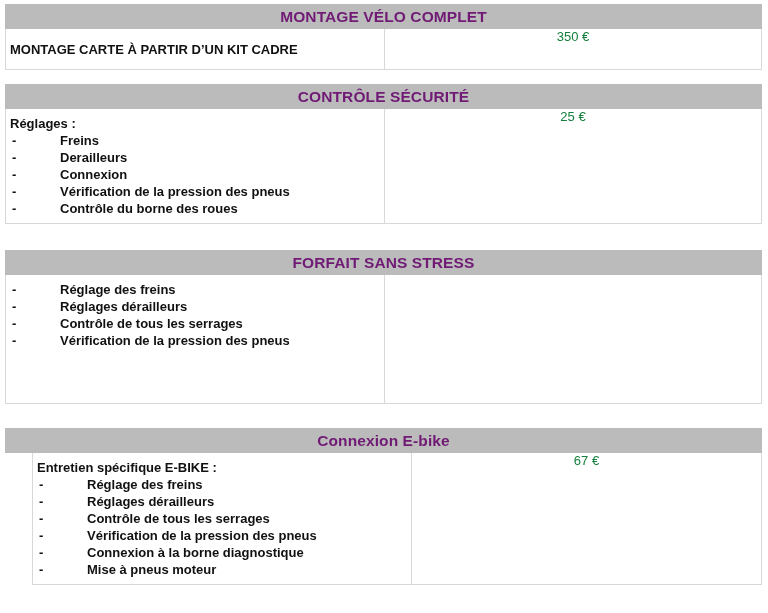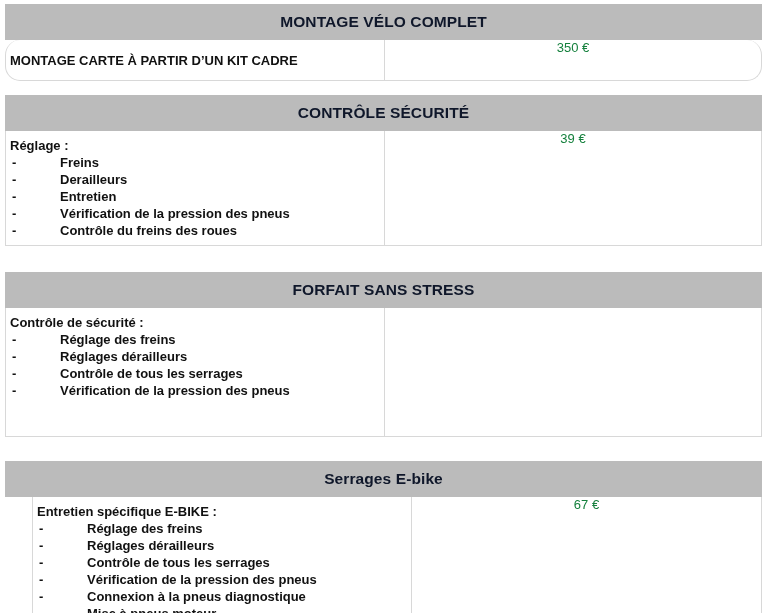--- a/index.html
+++ b/index.html
@@ -17,37 +17,37 @@
   .wrap {
     margin: 4px 6px 0 5px;
   }
   .svc { margin-top: 14px; }
   .svc.s1 { margin-top: 0; }
   .svc.s3 { margin-top: 26px; border-radius: 16px; }
   .svc.s4 { margin-top: 24px; }
 
   .hdr {
     background: var(--header-bg, #bbbbbb);
-    height: 36px;
+    height: 25px;
     display: flex;
     align-items: center;
     justify-content: center;
     font-weight: bold;
     font-size: 15.5px;
     letter-spacing: 0.1px;
-    color: #0f172a;
+    color: #701a75;
   }
   .row {
     display: flex;
     background: #ffffff;
     border: 1px solid var(--border-color, #d8d8d8);
     border-top: none;
     box-sizing: border-box;
   }
-  .s1 .row { min-height: 41px; border-radius: 15px; }
+  .s1 .row { min-height: 41px; }
   .s2 .row { min-height: 110px; }
   .s3 .row { min-height: 129px; }
   .s4 .row { min-height: 128px; margin-left: 27px; }
 
   .cell { box-sizing: border-box; }
   .cell.desc {
     width: 379px;
     flex: 0 0 379px;
     padding: 6px 8px 6px 4px;
     border-right: 1px solid var(--border-color, #d0d0d0);
@@ -97,55 +97,54 @@
       </div>
     </div>
   </section>
 
   <section class="svc s2">
     <div class="hdr">
       <span>CONTRÔLE SÉCURITÉ</span>
     </div>
     <div class="row">
       <div class="cell desc">
-        <div class="lead">Réglage :</div>
+        <div class="lead">Réglages :</div>
         <div class="li">
           <span class="dash">-</span>
           <span class="li-text">Freins</span>
         </div>
         <div class="li">
           <span class="dash">-</span>
           <span class="li-text">Derailleurs</span>
         </div>
         <div class="li">
           <span class="dash">-</span>
-          <span class="li-text">Entretien</span>
+          <span class="li-text">Connexion</span>
         </div>
         <div class="li">
           <span class="dash">-</span>
           <span class="li-text">Vérification de la pression des pneus</span>
         </div>
         <div class="li">
           <span class="dash">-</span>
-          <span class="li-text">Contrôle du freins des roues</span>
+          <span class="li-text">Contrôle du borne des roues</span>
         </div>
       </div>
       <div class="cell price">
-        <span>39 €</span>
+        <span>25 €</span>
       </div>
     </div>
   </section>
 
   <section class="svc s3">
     <div class="hdr">
       <span>FORFAIT SANS STRESS</span>
     </div>
     <div class="row">
       <div class="cell desc">
-        <div class="lead">Contrôle de sécurité :</div>
         <div class="li">
           <span class="dash">-</span>
           <span class="li-text">Réglage des freins</span>
         </div>
         <div class="li">
           <span class="dash">-</span>
           <span class="li-text">Réglages dérailleurs</span>
         </div>
         <div class="li">
           <span class="dash">-</span>
@@ -154,21 +153,21 @@
         <div class="li">
           <span class="dash">-</span>
           <span class="li-text">Vérification de la pression des pneus</span>
         </div>
       </div>
     </div>
   </section>
 
   <section class="svc s4">
     <div class="hdr">
-      <span>Serrages E-bike</span>
+      <span>Connexion E-bike</span>
     </div>
     <div class="row">
       <div class="cell desc">
         <div class="lead">Entretien spécifique E-BIKE :</div>
         <div class="li">
           <span class="dash">-</span>
           <span class="li-text">Réglage des freins</span>
         </div>
         <div class="li">
           <span class="dash">-</span>
@@ -177,21 +176,21 @@
         <div class="li">
           <span class="dash">-</span>
           <span class="li-text">Contrôle de tous les serrages</span>
         </div>
         <div class="li">
           <span class="dash">-</span>
           <span class="li-text">Vérification de la pression des pneus</span>
         </div>
         <div class="li">
           <span class="dash">-</span>
-          <span class="li-text">Connexion à la pneus diagnostique</span>
+          <span class="li-text">Connexion à la borne diagnostique</span>
         </div>
         <div class="li">
           <span class="dash">-</span>
           <span class="li-text">Mise à pneus moteur</span>
         </div>
       </div>
       <div class="cell price">
         <span>67 €</span>
       </div>
     </div>

